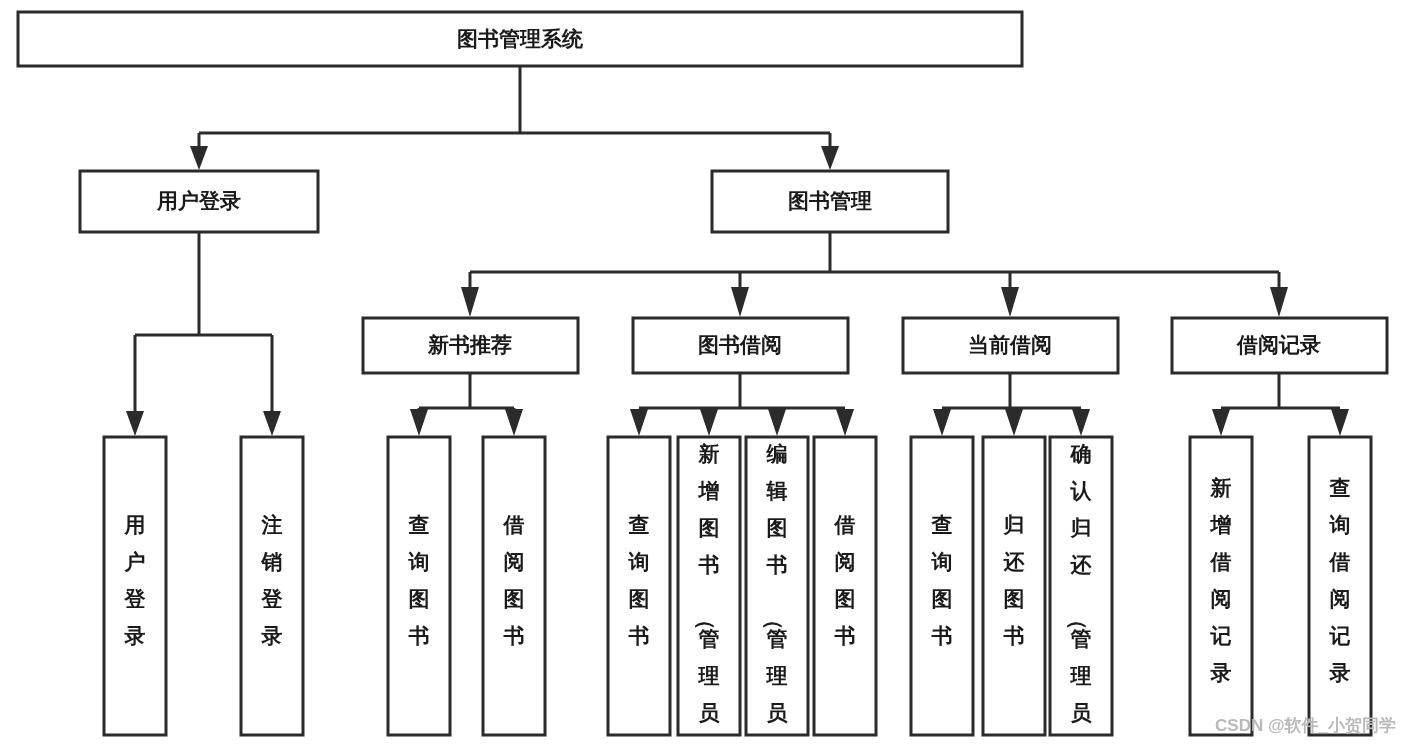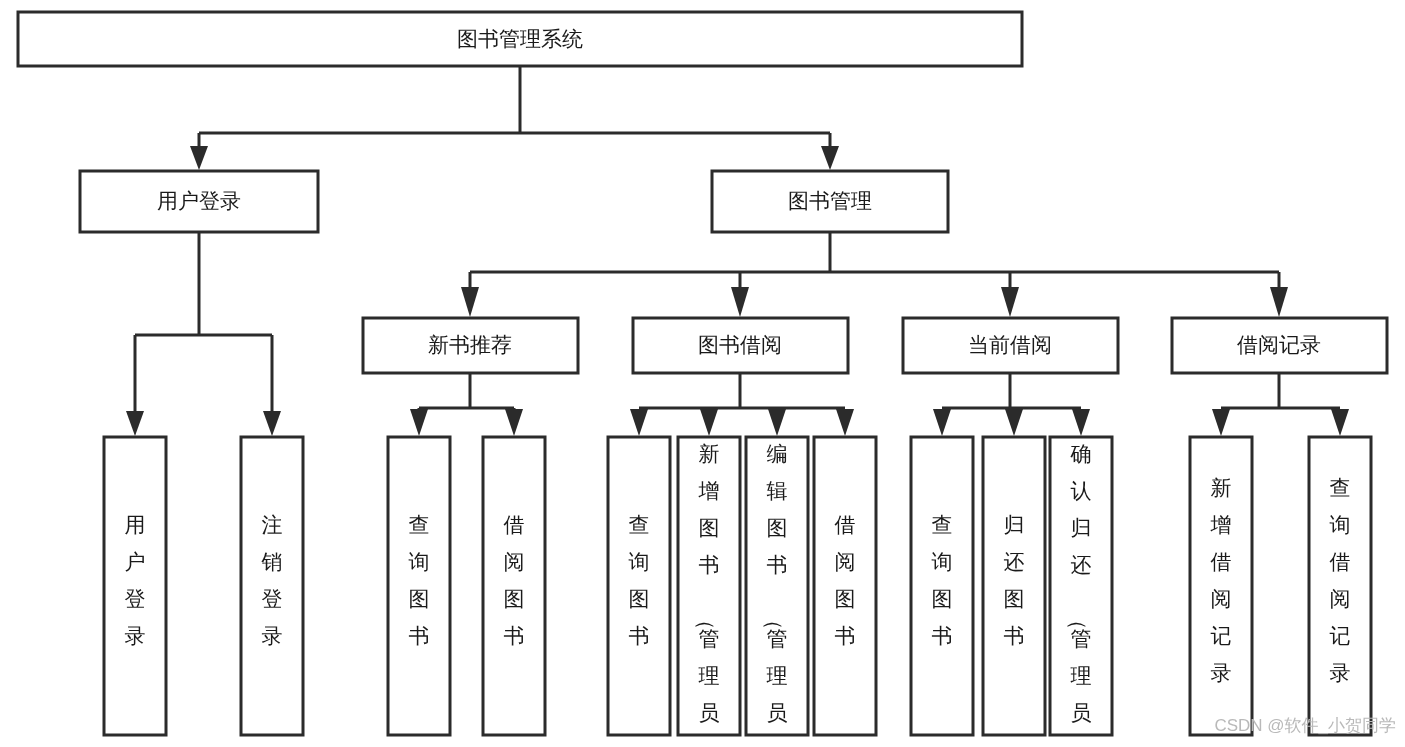--- a/index.html
+++ b/index.html
@@ -14,20 +14,21 @@
     position: relative;
     overflow: hidden;
     font-family: "Liberation Sans", "DejaVu Sans", sans-serif;
   }
   #diagram-root {
     position: absolute;
     left: 0;
     top: 0;
     width: 1405px;
     height: 699px;
+    font-weight: bold;
   }
   svg.flow {
     display: block;
     width: 1405px;
     height: 747px;
   }
   .node-rect {
     fill: #ffffff;
     stroke: #2b2b2b;
     stroke-width: 3;

